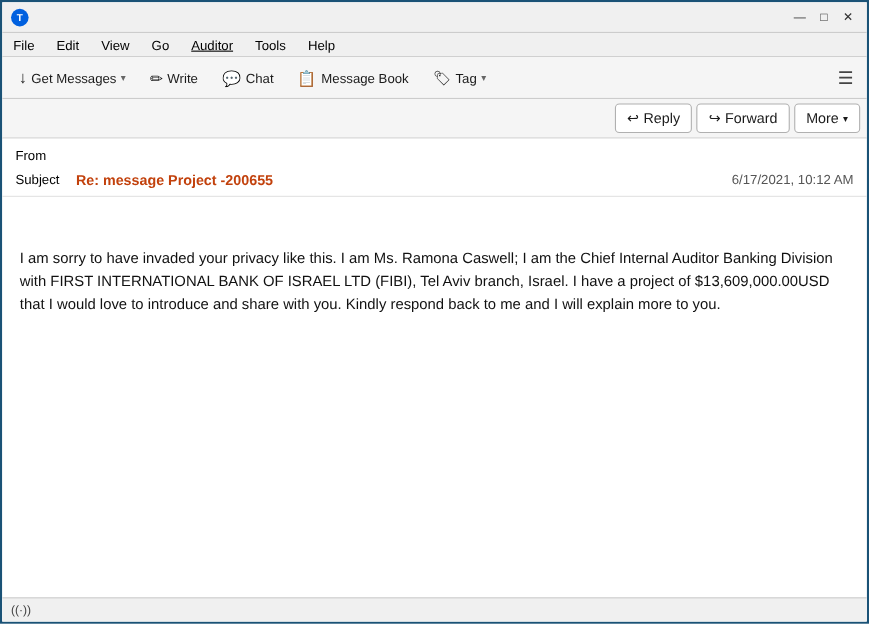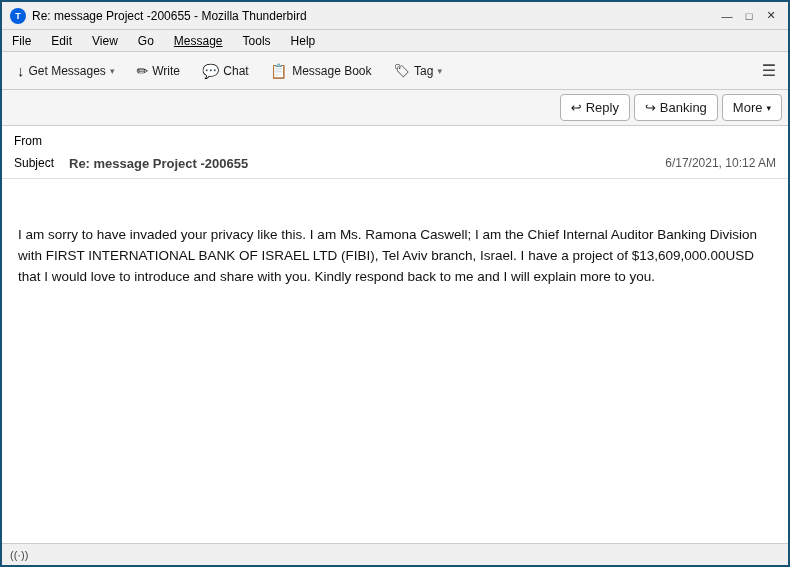--- a/index.html
+++ b/index.html
@@ -158,21 +158,21 @@
       margin-left: auto;
     }
     .subject-row {
       display: flex;
       align-items: center;
       justify-content: space-between;
     }
     .subject-value {
       font-size: 13px;
       font-weight: bold;
-      color: #404040;
+      color: #c2410c;
     }
 
     
     .email-body {
       padding: 14px 16px;
       font-size: 13.5px;
       line-height: 1.55;
       color: #111;
       background: #fff;
       position: relative;
@@ -242,35 +242,34 @@
       flex-direction: column;
       height: calc(567px - 28px - 22px - 38px);
     }
   </style>
 </head>
 <body>
 
 <div class="titlebar">
   <div class="titlebar-left">
     <div class="tb-icon">T</div>
-    <span class="titlebar-title">Re: message Project -200655 - Mozilla Thunderbird</span>
   </div>
   <div class="titlebar-controls">
     <button class="titlebar-btn">—</button>
     <button class="titlebar-btn">□</button>
     <button class="titlebar-btn close">✕</button>
   </div>
 </div>
 
 <div class="menubar">
   <span class="menubar-item">File</span>
   <span class="menubar-item">Edit</span>
   <span class="menubar-item">View</span>
   <span class="menubar-item">Go</span>
-  <span class="menubar-item underline">Message</span>
+  <span class="menubar-item underline">Auditor</span>
   <span class="menubar-item">Tools</span>
   <span class="menubar-item">Help</span>
 </div>
 
 <div class="toolbar">
   <button class="toolbar-btn">
     <span style="font-size:15px;">↓</span>
     <span>Get Messages</span>
     <span class="dropdown-arrow">▾</span>
   </button>
@@ -297,21 +296,21 @@
 
 <div class="content-area">
 
   <div class="actionbar">
     <button class="action-btn">
       <span style="font-size:13px;">↩</span>
       <span>Reply</span>
     </button>
     <button class="action-btn">
       <span style="font-size:13px;">↪</span>
-      <span>Banking</span>
+      <span>Forward</span>
     </button>
     <button class="action-btn">
       <span>More</span>
       <span class="more-btn-arrow">▾</span>
     </button>
   </div>
 
   <div class="email-header">
     <div class="header-row">
       <span class="header-label">From</span>

